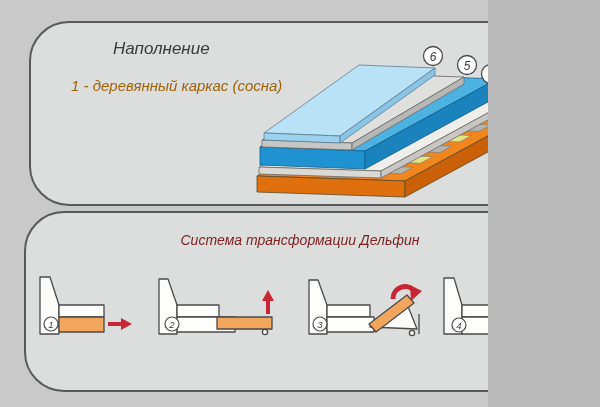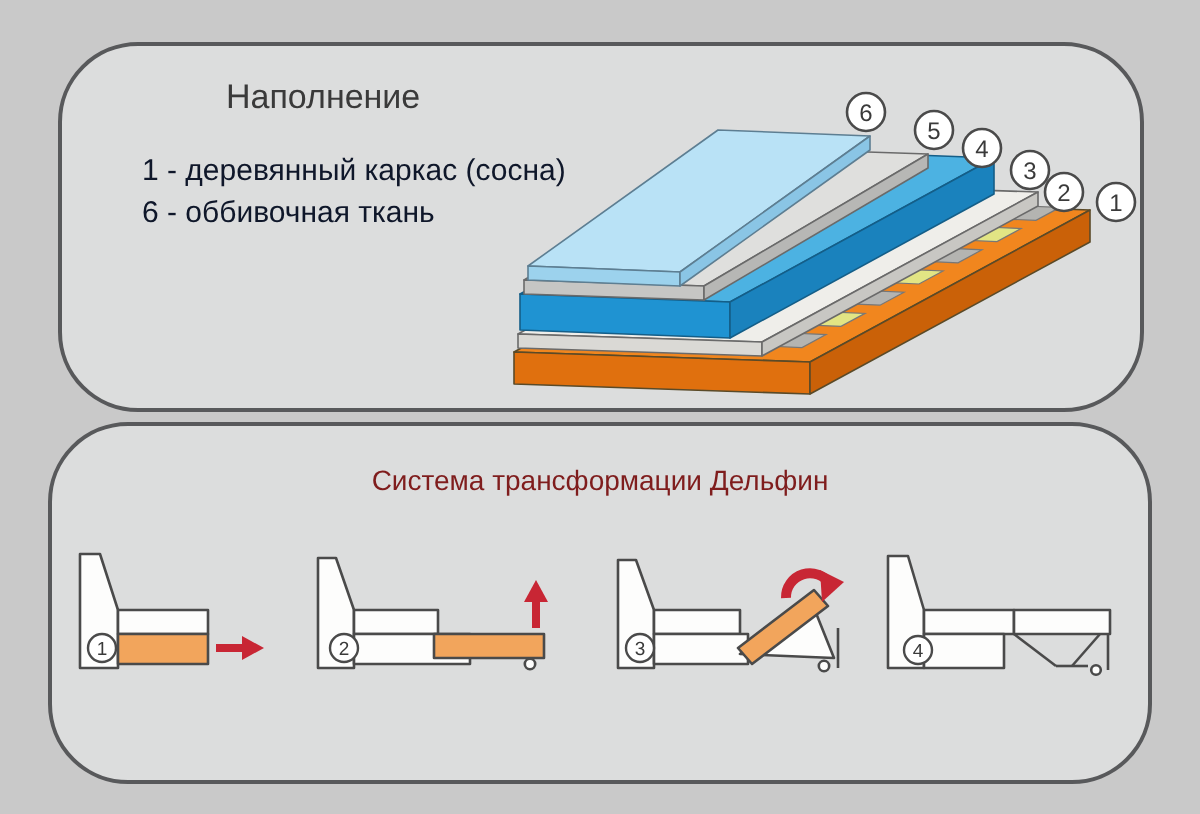--- a/index.html
+++ b/index.html
@@ -2,41 +2,42 @@
 <html><head>
 <meta charset="utf-8">
 <style>
   html,body{margin:0;padding:0;}
   body{
     font-family:"Liberation Sans","DejaVu Sans",sans-serif;
     background:#b9b9b9;
   }
   .page{
     position:relative;
-    width:600px;height:407px;
+    width:488px;height:407px;
     background:#c9c9c9;
     overflow:hidden;
+    font-style:italic;
   }
   .panel{
     position:absolute;
     background:#dcdddd;
     border:2px solid #58595b;
     border-radius:40px;
     box-sizing:border-box;
   }
   .panel-top{ left:29px; top:21px;  width:543px; height:185px; }
   .panel-bottom{ left:24px; top:211px; width:552px; height:181px; }
 
   .filling-title{
     position:absolute; left:82px; top:16px;
     font-size:17px; color:#3a3a3a;
   }
   .legend{
     position:absolute; left:40px; top:52px;
-    font-size:15px; color:#0f172a; line-height:21.4px;
+    font-size:15px; color:#a16207; line-height:21.4px;
     white-space:nowrap;
   }
   .layers-svg{
     position:absolute; left:216px; top:10px;
     width:330px; height:175px;
   }
   .transformation-title{
     position:absolute; left:0; top:19px; width:100%;
     text-align:center;
     font-size:14px; color:#7f1d1d;
@@ -60,21 +61,20 @@
 <body>
 
 <div class="page">
 
   <div class="panel panel-top">
 
     <div class="filling-title">Наполнение</div>
 
     <div class="legend">
       <div>1 - деревянный каркас (сосна)</div>
-      <div>6 - оббивочная ткань</div>
     </div>
 
     <svg class="layers-svg" viewBox="0 0 330 175">
 
       <g stroke="#5a4a28" stroke-width="0.8" stroke-linejoin="round">
         <polygon points="10,143 158,148 298,72 150,67" fill="#f1861e"></polygon>
         <polygon points="10,143 158,148 158,164 10,159" fill="#e0700e"></polygon>
         <polygon points="158,148 298,72 298,88 158,164" fill="#ca6108"></polygon>
       </g>
 

